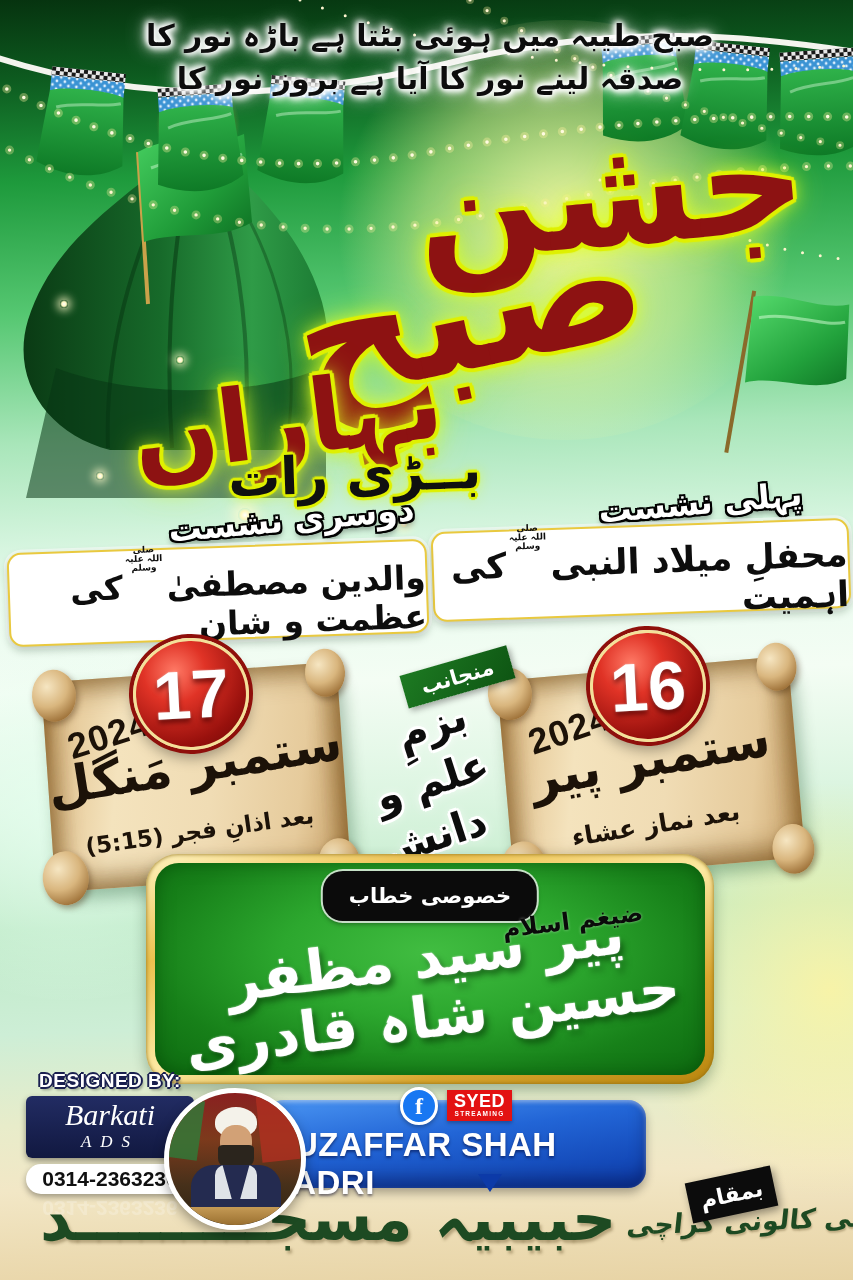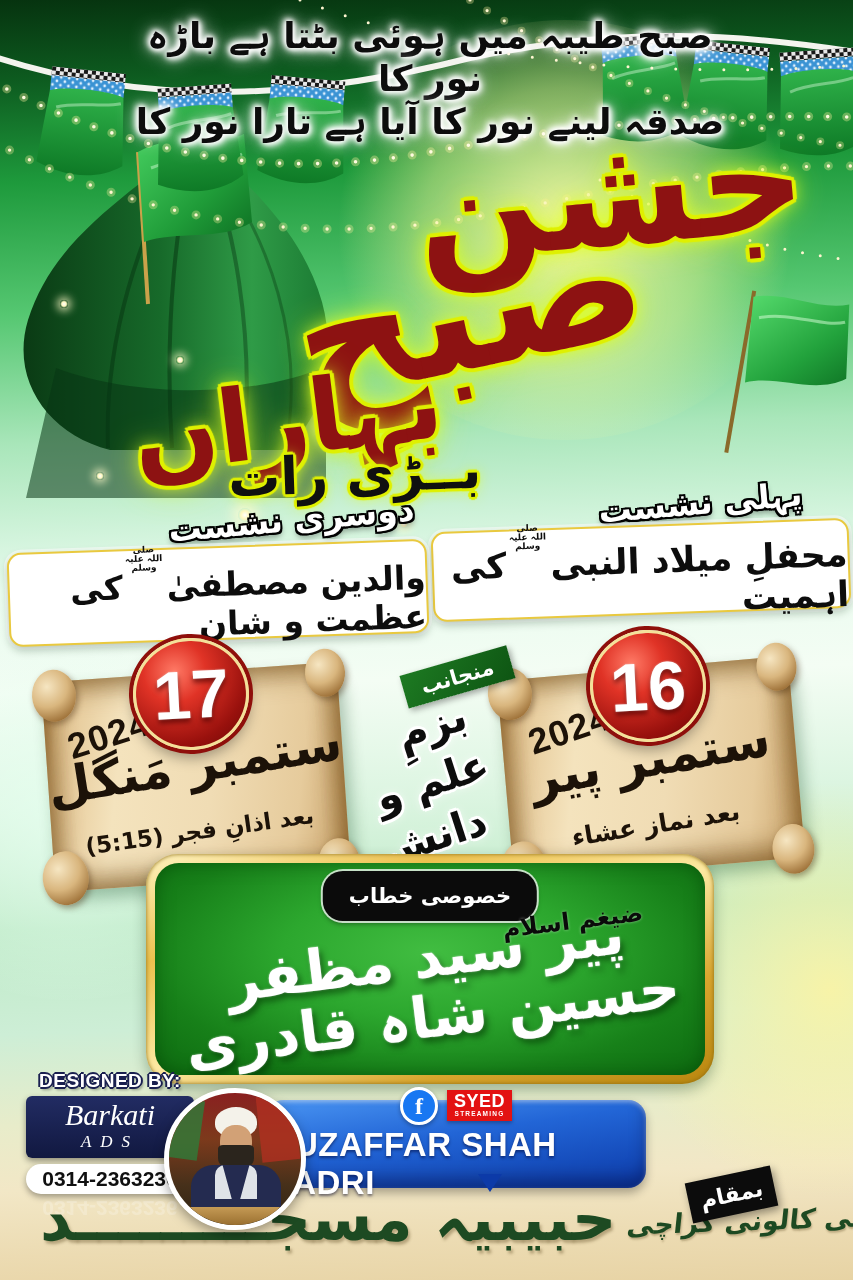--- a/index.html
+++ b/index.html
@@ -17,21 +17,21 @@
       background:radial-gradient(circle,rgba(255,244,160,.85) 0%,rgba(255,244,160,.35) 45%,rgba(255,244,160,0) 70%);}
   .glow-c{left:-140px;top:620px;width:420px;height:380px;border-radius:50%;
       background:radial-gradient(circle,rgba(230,255,240,.8) 0%,rgba(230,255,240,0) 70%);}
   
   .spark{width:8px;height:8px;border-radius:50%;
       background:radial-gradient(circle,#fff 0%,#fff8c0 40%,rgba(255,248,190,0) 75%);
       box-shadow:0 0 8px 3px rgba(255,250,200,.8);}
   .spark.big{width:14px;height:14px;box-shadow:0 0 14px 5px rgba(255,252,210,.9);}
   
   .couplet{left:130px;top:14px;width:600px;text-align:center;direction:rtl;color:#0d0d0d;
-      font-weight:bold;font-size:36px;line-height:43px;
+      font-weight:bold;font-size:30px;line-height:43px;
       text-shadow:0 0 4px #fff,0 0 8px #fff,0 0 14px #fff,0 0 22px rgba(255,255,255,.95),2px 2px 6px #fff,-2px -2px 6px #fff;}
   
   .title-word{direction:rtl;color:#8d1212;font-weight:bold;white-space:nowrap;
       text-shadow:
         -4px 0 1px #dff000,4px 0 1px #dff000,0 -4px 1px #dff000,0 4px 1px #dff000,
         -3px -3px 1px #dff000,3px 3px 1px #dff000,-3px 3px 1px #dff000,3px -3px 1px #dff000,
         0 0 18px rgba(225,255,30,.95),0 0 34px rgba(215,255,40,.75);}
   .t-jashn{right:48px;top:108px;font-size:148px;transform:rotate(-5deg);}
   .t-subh{left:292px;top:212px;font-size:168px;transform:rotate(-12deg);}
   .t-baharan{left:132px;top:362px;font-size:100px;transform:rotate(-7deg);}
@@ -254,21 +254,21 @@
 
   <div class="abs spark big" style="left:318px;top:420px;"></div>
   <div class="abs spark" style="left:96px;top:472px;"></div>
   <div class="abs spark" style="left:176px;top:356px;"></div>
   <div class="abs spark big" style="left:238px;top:508px;"></div>
   <div class="abs spark" style="left:60px;top:300px;"></div>
   <div class="abs spark" style="left:400px;top:520px;"></div>
 
   <div class="abs couplet">
     <div>صبح طیبہ میں ہوئی بٹتا ہے باڑہ نور کا</div>
-    <div>صدقہ لینے نور کا آیا ہے تارا نور کا</div>
+    <div>صدقہ لینے نور کا آیا ہے بروز نور کا</div>
   </div>
 
   <div class="abs title-word t-jashn">جشن</div>
   <div class="abs title-word t-subh">صبحِ</div>
   <div class="abs title-word t-baharan">بہاراں</div>
   <div class="abs bari-raat">بــڑی رات</div>
 
   <div class="abs session-label sl-1">پہلی نشست</div>
   <div class="abs session-box sb-1">
     <span><span>محفلِ میلاد النبی</span><span class="pbuh">صلی اللہ علیہ وسلم</span><span>کی اہمیت</span></span>

